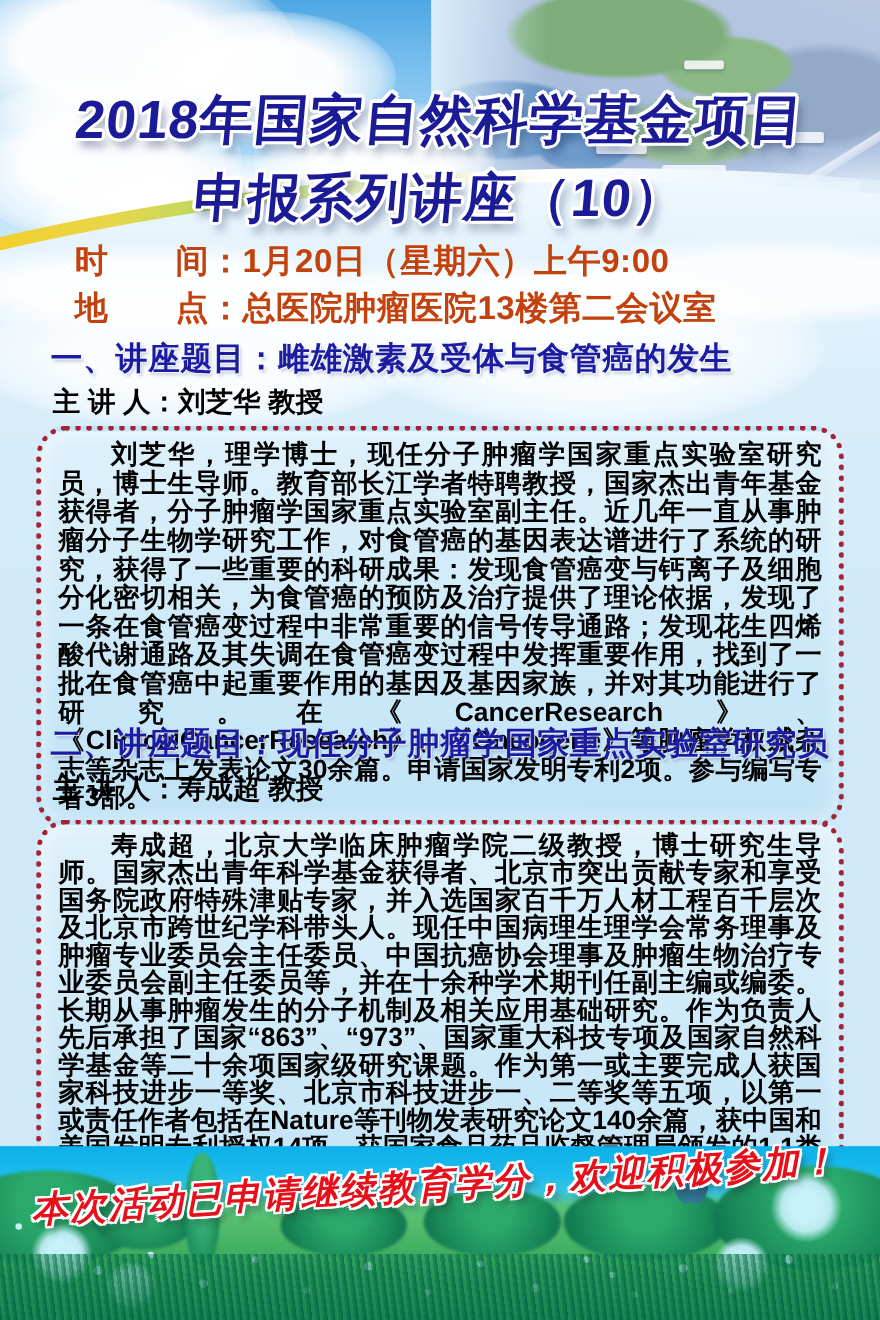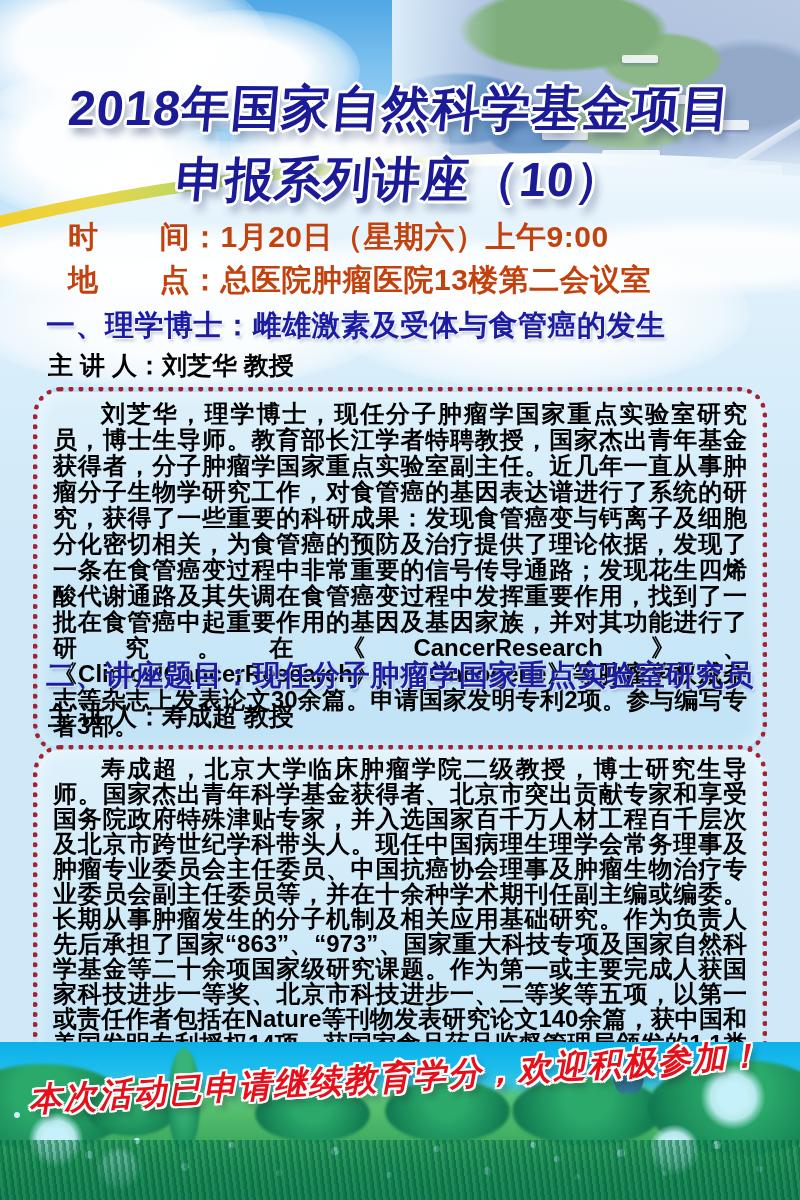--- a/index.html
+++ b/index.html
@@ -201,21 +201,21 @@
 <div class="cloudband"></div>
 <div class="cloud c6"></div>
 <div class="cloud c7"></div>
 
 <h1 class="title t1">2018年国家自然科学基金项目</h1>
 <h1 class="title t2">申报系列讲座（10）</h1>
 
 <div class="info time">时　　间：1月20日（星期六）上午9:00</div>
 <div class="info place">地　　点：总医院肿瘤医院13楼第二会议室</div>
 
-<div class="sec-heading h1pos">一、理学博士：雌雄激素及受体与食管癌的发生</div>
+<div class="sec-heading h1pos">一、讲座题目：雌雄激素及受体与食管癌的发生</div>
 <div class="speaker s1pos">主 讲 人：刘芝华  教授</div>
 <div class="bio-box b1pos">
   <p class="bio">刘芝华，理学博士，现任分子肿瘤学国家重点实验室研究员，博士生导师。教育部长江学者特聘教授，国家杰出青年基金获得者，分子肿瘤学国家重点实验室副主任。近几年一直从事肿瘤分子生物学研究工作，对食管癌的基因表达谱进行了系统的研究，获得了一些重要的科研成果：发现食管癌变与钙离子及细胞分化密切相关，为食管癌的预防及治疗提供了理论依据，发现了一条在食管癌变过程中非常重要的信号传导通路；发现花生四烯酸代谢通路及其失调在食管癌变过程中发挥重要作用，找到了一批在食管癌中起重要作用的基因及基因家族，并对其功能进行了研究。在《CancerResearch》、《ClinicalCancerResearch》、《Oncogene》等肿瘤学权威杂志等杂志上发表论文30余篇。申请国家发明专利2项。参与编写专著3部。</p>
 </div>
 
 <div class="sec-heading h2pos">二、讲座题目：现任分子肿瘤学国家重点实验室研究员</div>
 <div class="speaker s2pos">主 讲 人：寿成超  教授</div>
 <div class="bio-box b2pos">
   <p class="bio">寿成超，北京大学临床肿瘤学院二级教授，博士研究生导师。国家杰出青年科学基金获得者、北京市突出贡献专家和享受国务院政府特殊津贴专家，并入选国家百千万人材工程百千层次及北京市跨世纪学科带头人。现任中国病理生理学会常务理事及肿瘤专业委员会主任委员、中国抗癌协会理事及肿瘤生物治疗专业委员会副主任委员等，并在十余种学术期刊任副主编或编委。长期从事肿瘤发生的分子机制及相关应用基础研究。作为负责人先后承担了国家“863”、“973”、国家重大科技专项及国家自然科学基金等二十余项国家级研究课题。作为第一或主要完成人获国家科技进步一等奖、北京市科技进步一、二等奖等五项，以第一或责任作者包括在Nature等刊物发表研究论文140余篇，获中国和美国发明专利授权14项，获国家食品药品监督管理局颁发的1.1类抗肿瘤新药临床试验批件一个，参编学术专著十余部，培养研究生70余名。</p>
 </div>

